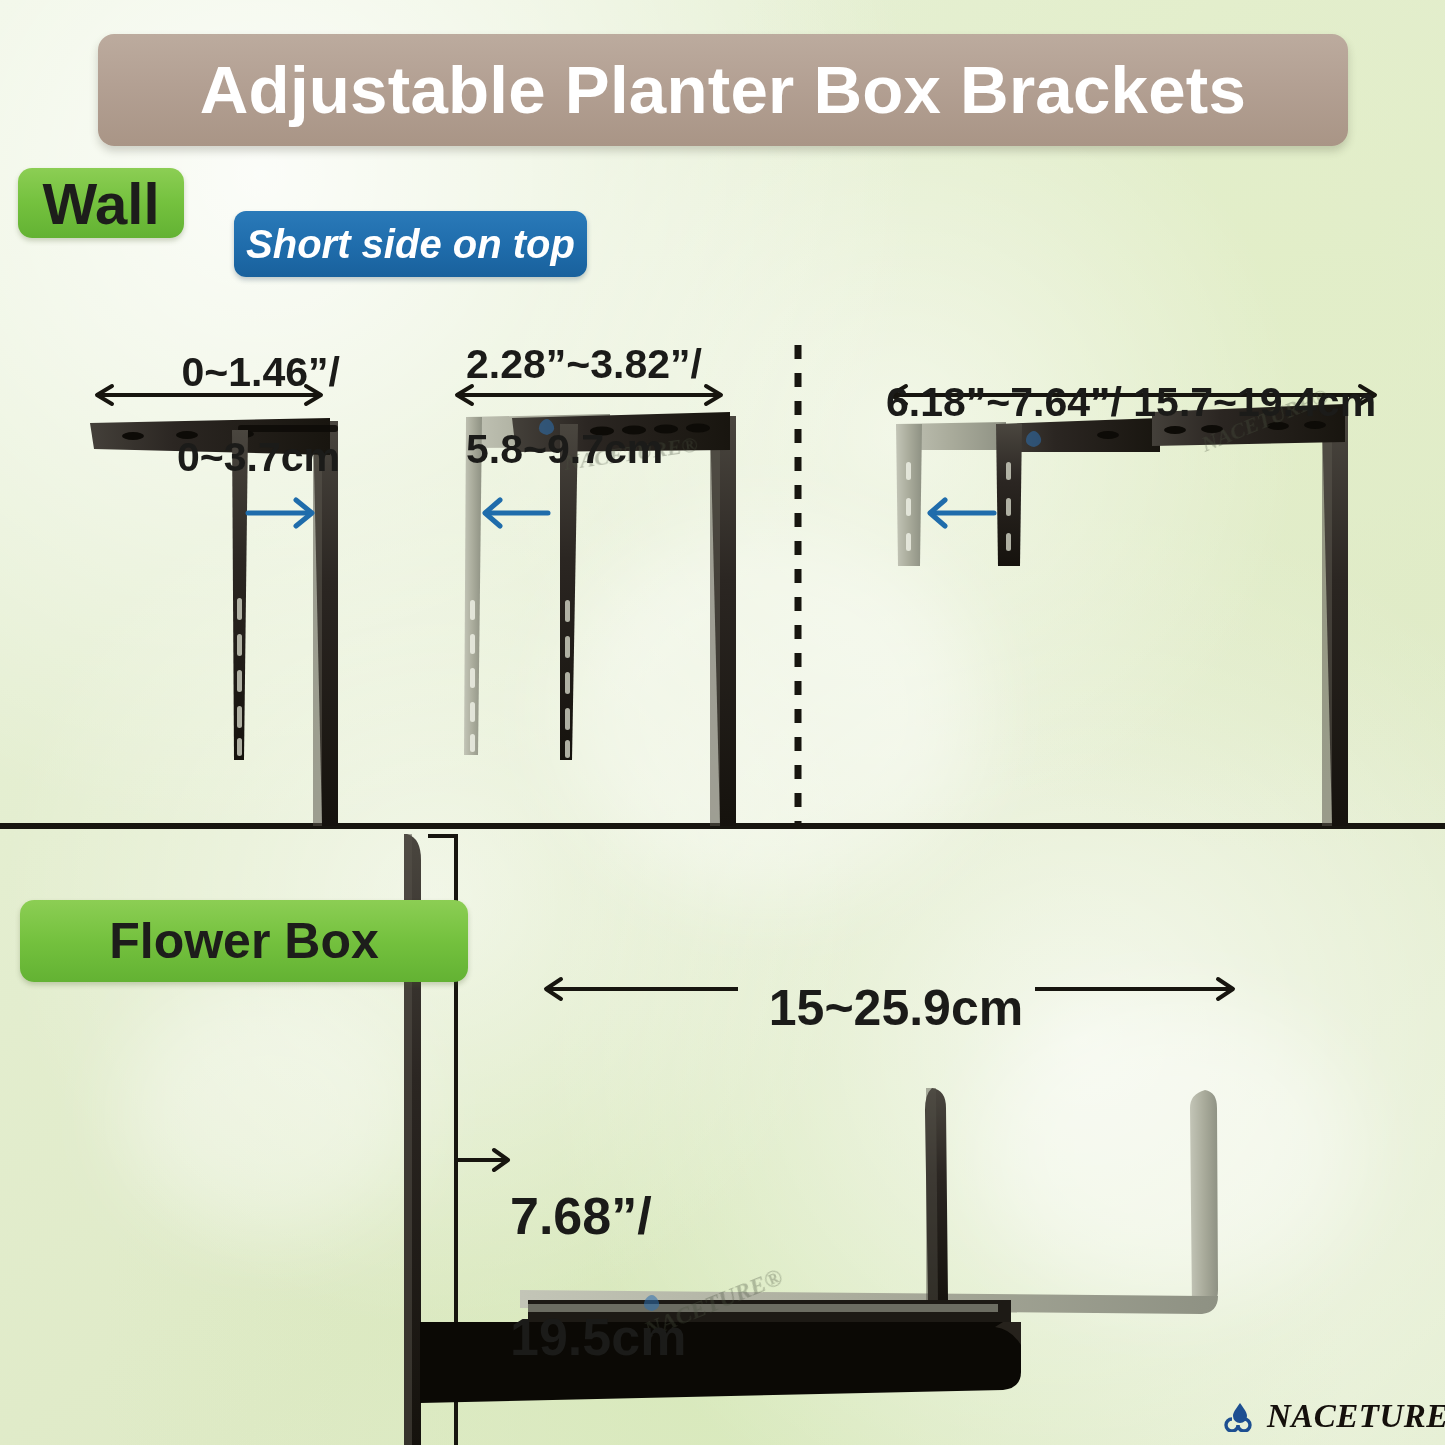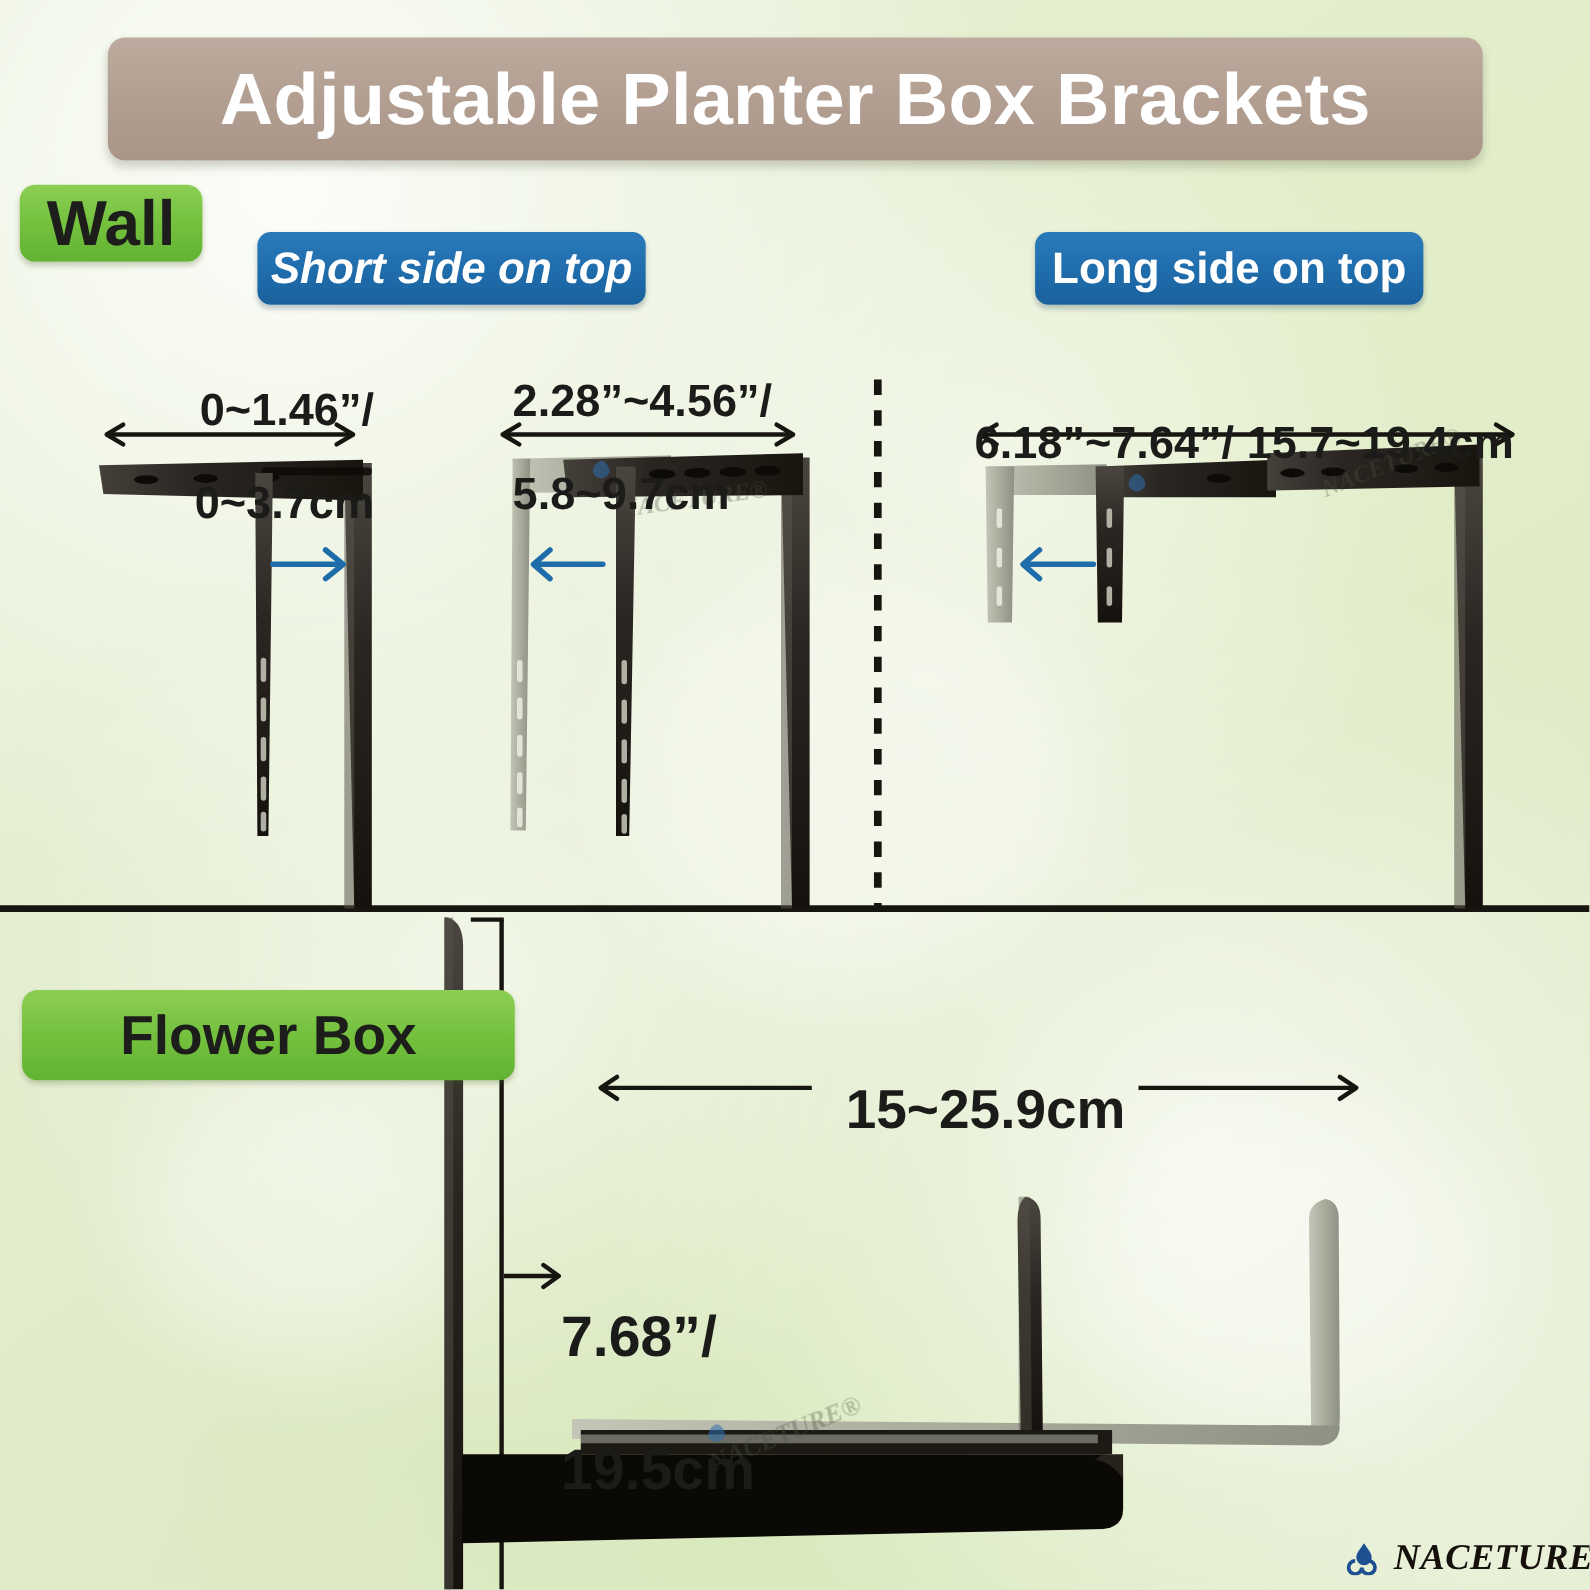--- a/index.html
+++ b/index.html
@@ -285,31 +285,28 @@
   </div>
 
   <div class="pill-green" id="wall-badge">
     <span>Wall</span>
   </div>
 
   <div class="pill-blue" id="badge-short">
     <span>Short side on top</span>
   </div>
 
-  <div class="pill-blue" id="badge-long">
-    <span>Long side on top</span>
-  </div>
 
   <div class="dim" id="dim-a">
     <div>0~1.46”/</div>
     <div>0~3.7cm</div>
   </div>
 
   <div class="dim" id="dim-b">
-    <div>2.28”~4.56”/</div>
+    <div>2.28”~3.82”/</div>
     <div>5.8~9.7cm</div>
   </div>
 
   <div class="dim" id="dim-c">
     <div>6.18”~7.64”/ 15.7~19.4cm</div>
   </div>
 
   <div class="pill-green" id="flowerbox-badge">
     <span>Flower Box</span>
   </div>

